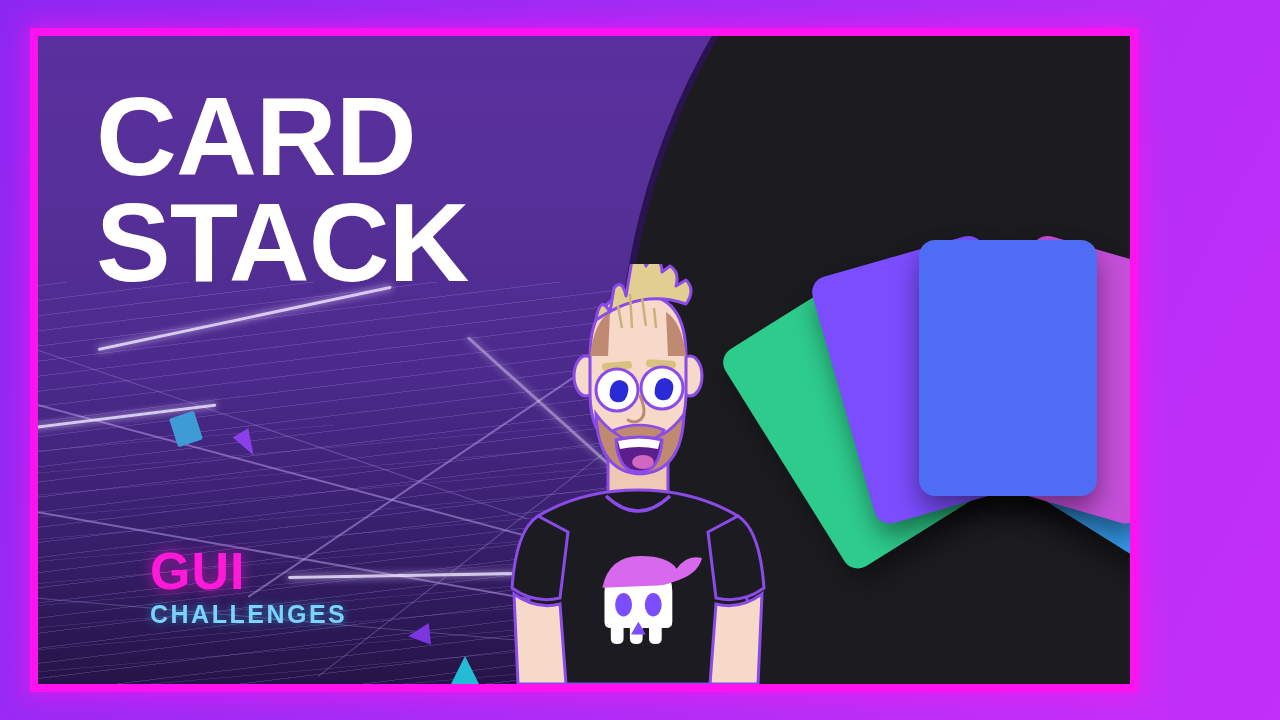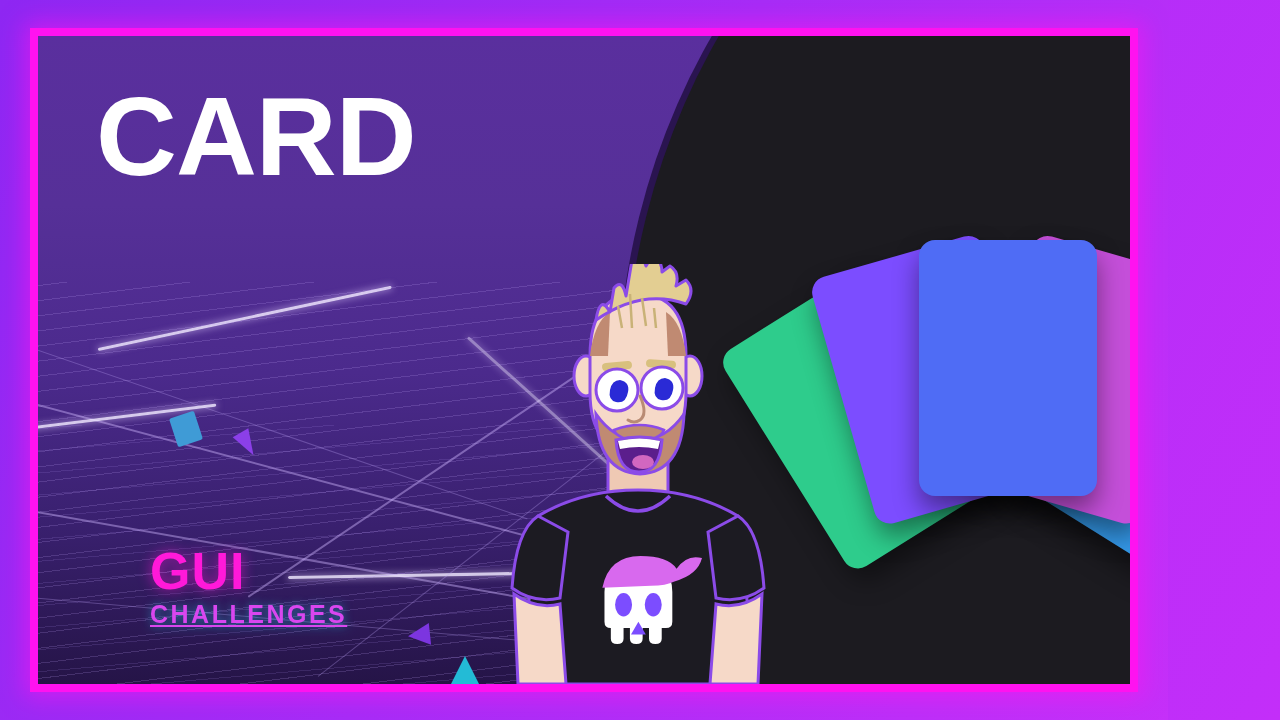--- a/index.html
+++ b/index.html
@@ -152,25 +152,26 @@
       <div class="shape sq-blue" style="left: 135px; top: 378px;"></div>
       <div class="shape tri tri-purple-a" style="left: 200px; top: 395px;"></div>
       <div class="shape tri tri-purple-b" style="left: 370px; top: 588px;"></div>
       <div class="shape tri tri-cyan" style="left: 412px; top: 620px;"></div>
     </div>
 
     <div class="dark-ellipse"></div>
 
     <div class="title-block" style="color: rgb(255, 255, 255);">
       <div class="title-line">CARD</div>
+      <div class="title-line">STACK</div>
     </div>
 
     <div class="logo-block">
       <div class="logo-gui" style="color: rgb(255, 25, 217);">GUI</div>
-      <div class="logo-ch" style="color: #d946ef; text-decoration: underline;">CHALLENGES</div>
+      <div class="logo-ch" style="color: #7dd3fc;">CHALLENGES</div>
     </div>
 
     <div class="card-stack">
       <div class="card" style="background: rgb(46, 204, 140); z-index: 1; transform: translate(-96px, 36px) rotate(-32deg);"></div>
       <div class="card" style="background: rgb(52, 152, 232); z-index: 1; transform: translate(96px, 36px) rotate(32deg);"></div>
       <div class="card" style="background: rgb(124, 77, 255); z-index: 2; transform: translate(-52px, 8px) rotate(-16deg);"></div>
       <div class="card" style="background: rgb(196, 79, 217); z-index: 2; transform: translate(52px, 8px) rotate(16deg);"></div>
       <div class="card" style="background: rgb(79, 108, 245); z-index: 3; transform: translate(0px, 0px) rotate(0deg);"></div>
     </div>
 

